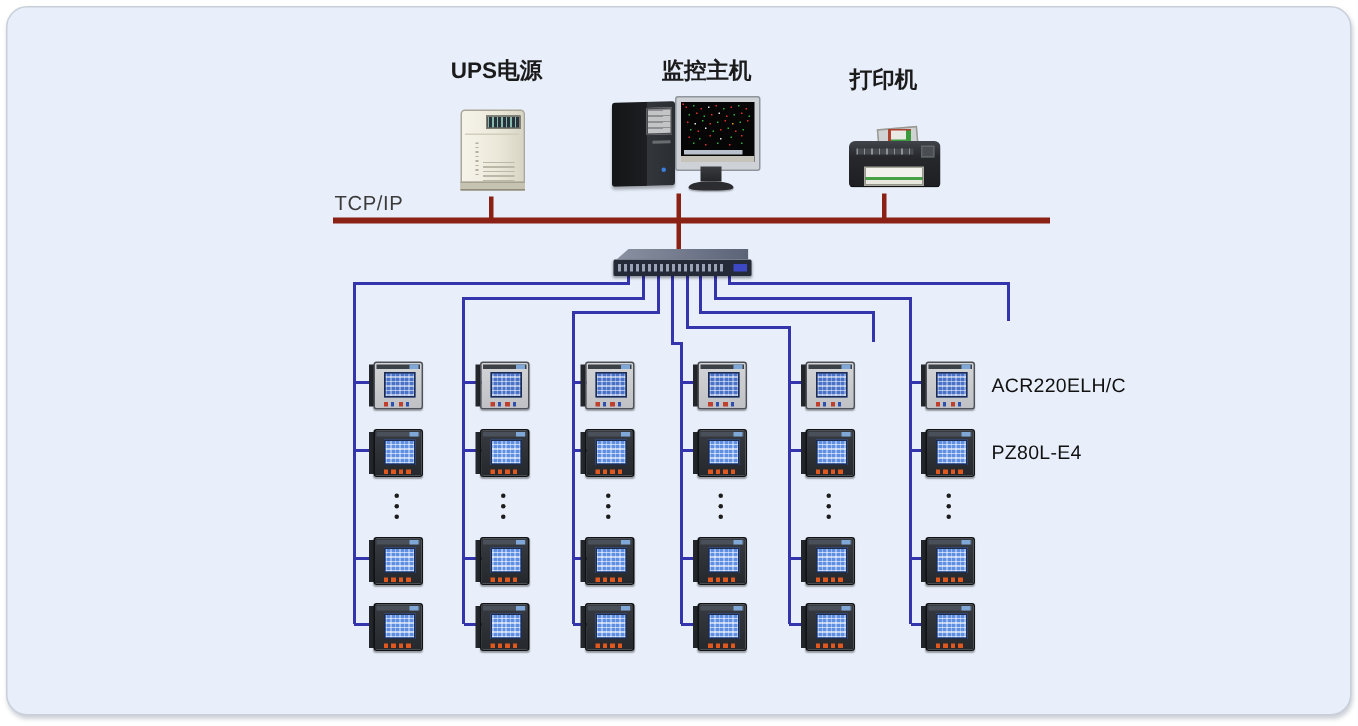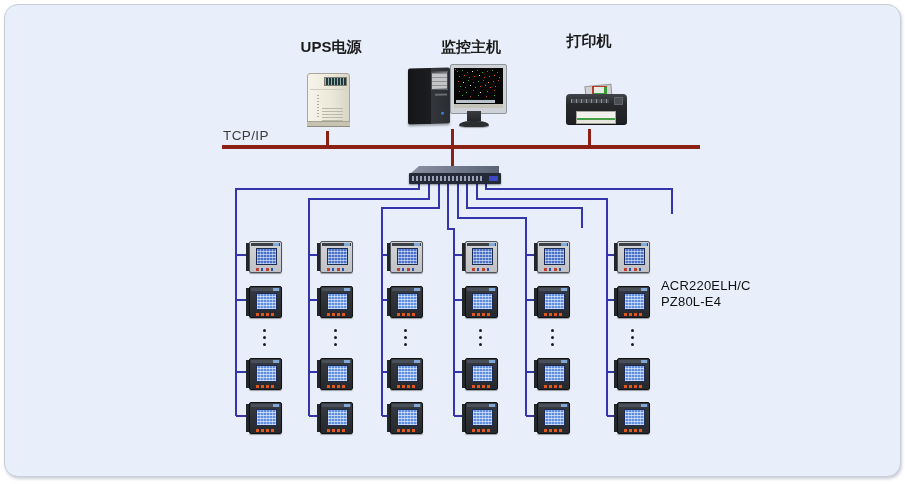--- a/index.html
+++ b/index.html
@@ -14,24 +14,24 @@
   
   .bus{position:absolute;left:222px;top:145px;width:478px;height:4px;background:var(--c-bus,#8b2014);}
   .stub{position:absolute;width:3px;background:var(--c-bus,#8b2014);}
   .stub-ups{left:326px;top:131px;height:15px;}
   .stub-host{left:451px;top:129px;height:39px;}
   .stub-printer{left:588px;top:129px;height:17px;}
 
   
   .lbl{position:absolute;transform:translateX(-50%);white-space:nowrap;
        font-size:15px;font-weight:600;color:var(--c-text,#1b1b1b);text-align:center;}
-  .lbl-ups{left:331px;top:38px;} .lbl-host{left:455px;top:38px;margin-left:16px;} .lbl-printer{left:589px;top:32px;}
+  .lbl-ups{left:331px;top:38px;} .lbl-host{left:455px;top:38px;margin-left:16px;} .lbl-printer{left:589px;top:44px;}
   .tcpip{position:absolute;left:223px;top:128px;font-size:13.5px;font-weight:500;color:#3c3c3c;letter-spacing:.4px;}
   .model{position:absolute;font-size:13px;color:#111;letter-spacing:.2px;white-space:nowrap;}
-  .lbl-acr{left:661px;top:249px;margin-top:29px;} .lbl-pz{left:661px;top:294px;}
+  .lbl-acr{left:661px;top:249px;} .lbl-pz{left:661px;top:294px;}
 
   
   .ups{position:absolute;left:307px;top:73px;width:43px;height:54px;}
   .ups .u-body{position:absolute;inset:0;border:1px solid #aaa79a;border-radius:3px 3px 1px 1px;
     background:linear-gradient(90deg,#f6f3ea 0%,#ece9db 55%,#d9d5c5 100%);}
   .ups .u-disp{position:absolute;left:17px;top:4px;width:21px;height:7px;background:#28323c;border:1px solid #7d7d72;
     background-image:repeating-linear-gradient(90deg,rgba(160,220,200,.8) 0 1px,transparent 1px 3px);}
   .ups .u-seam{position:absolute;left:3px;right:4px;top:16px;height:1px;background:#d2cebd;}
   .ups .u-dash{position:absolute;left:10px;top:22px;width:2px;height:22px;
     background:repeating-linear-gradient(0deg,#b3af9f 0 1px,transparent 1px 3px);}

